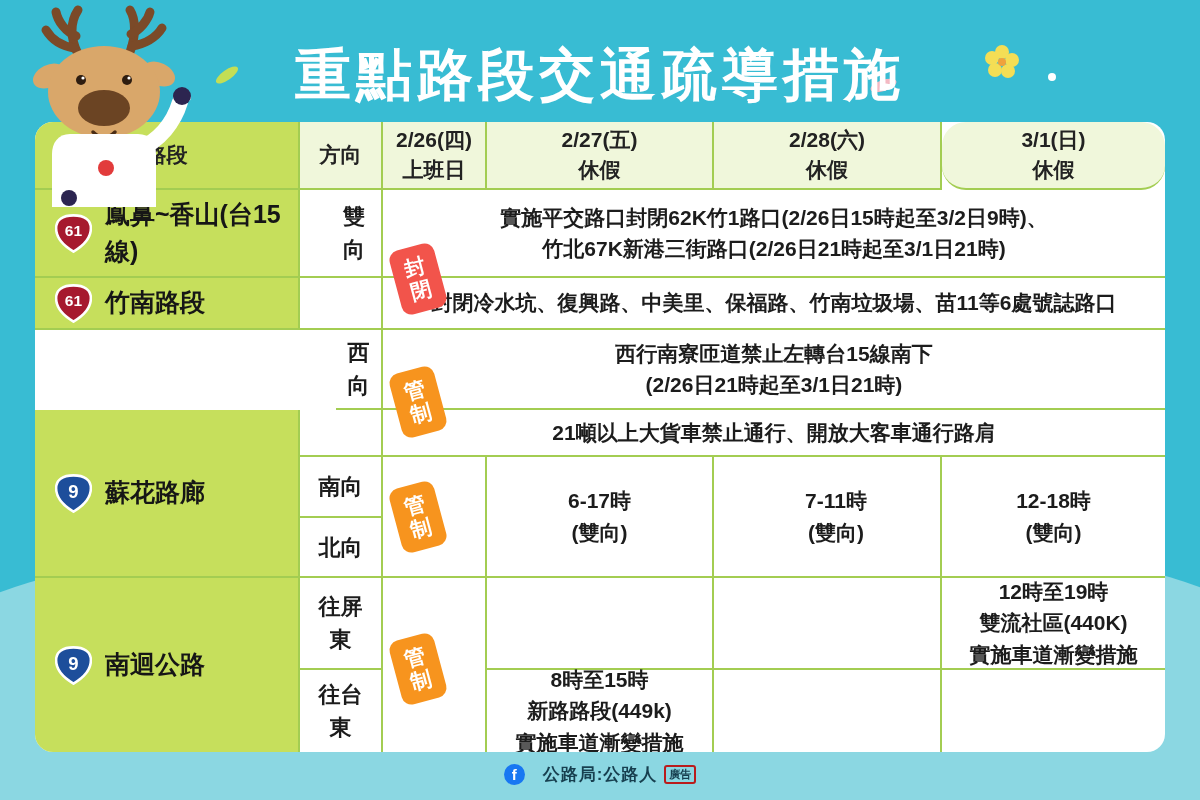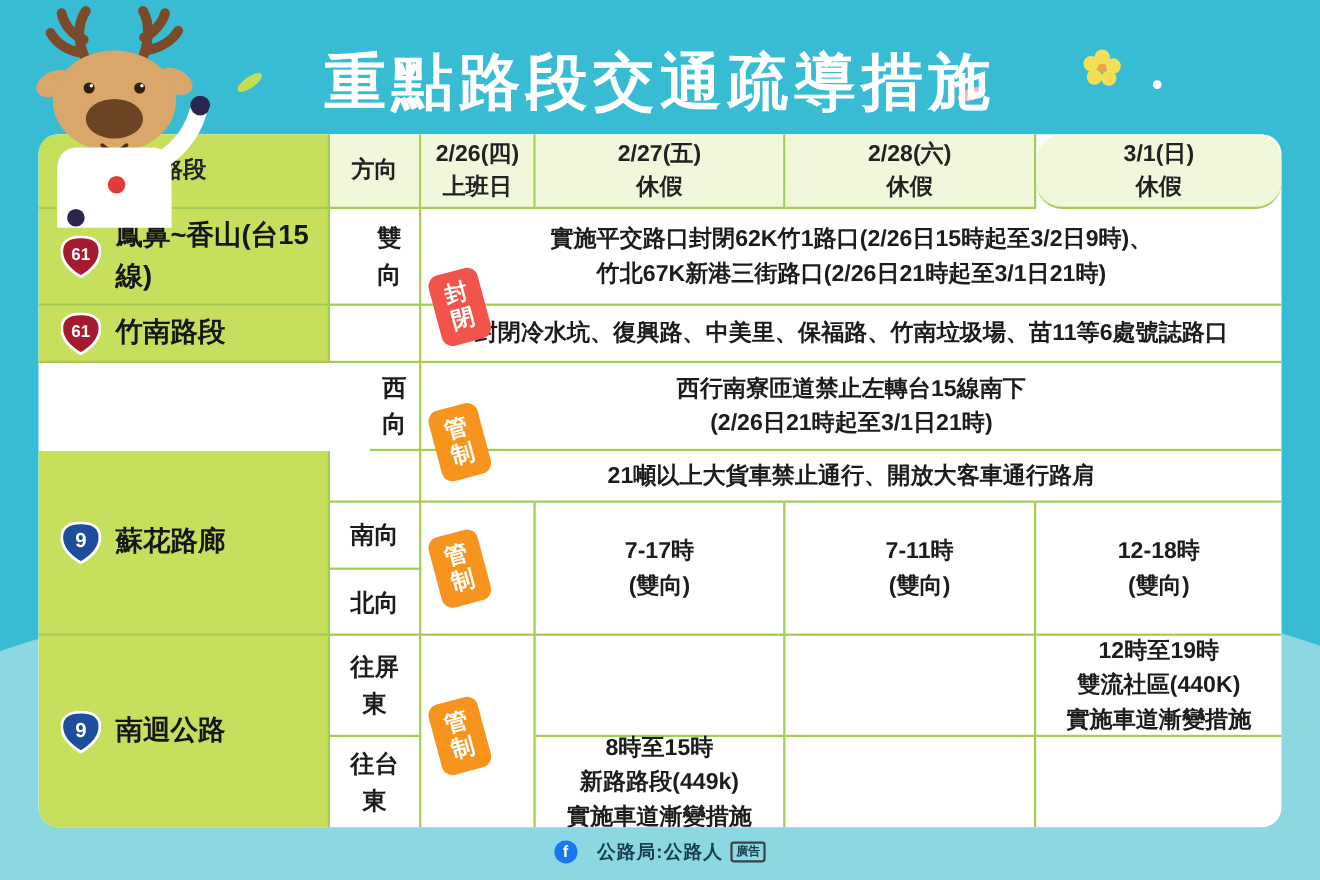--- a/index.html
+++ b/index.html
@@ -65,21 +65,21 @@
     position:absolute;left:0;right:0;top:763px;z-index:4;
     display:flex;justify-content:center;align-items:center;gap:7px;
   }
   .fb{
     width:21px;height:21px;border-radius:50%;background:#1877F2;color:#fff;
     display:flex;align-items:center;justify-content:center;
     font-size:15px;font-weight:700;
   }
   .ftext{font-size:17px;font-weight:700;color:#173F4F;letter-spacing:1px;margin-left:11px;}
   .ad{
-    font-size:11px;font-weight:700;color:#173F4F;border:2px solid #404040;
+    font-size:11px;font-weight:700;color:#173F4F;border:2px solid #b91c1c;
     border-radius:3px;padding:0 3px;line-height:15px;
   }
 </style>
 </head>
 <body>
 
 <div class="blob left"></div>
 <div class="blob right"></div>
 <div class="blob band"></div>
 
@@ -150,21 +150,21 @@
   <div class="c dir noB" style="grid-area:9/2/10/3;">往台東</div>
 
   <div class="c noR" style="grid-area:2/3/3/7;">實施平交路口封閉62K竹1路口(2/26日15時起至3/2日9時)、
 竹北67K新港三街路口(2/26日21時起至3/1日21時)</div>
   <div class="c noR" style="grid-area:3/3/4/7;">封閉冷水坑、復興路、中美里、保福路、竹南垃圾場、苗11等6處號誌路口</div>
   <div class="c noR" style="grid-area:4/3/5/7;">西行南寮匝道禁止左轉台15線南下
 (2/26日21時起至3/1日21時)</div>
   <div class="c noR" style="grid-area:5/3/6/7;">21噸以上大貨車禁止通行、開放大客車通行路肩</div>
 
   <div class="c" style="grid-area:6/3/8/4;"></div>
-  <div class="c" style="grid-area:6/4/8/5;">7-17時
+  <div class="c" style="grid-area:6/4/8/5;">6-17時
 (雙向)</div>
   <div class="c" style="grid-area:6/5/8/6;padding-left:28px;">7-11時
 (雙向)</div>
   <div class="c noR" style="grid-area:6/6/8/7;">12-18時
 (雙向)</div>
 
   <div class="c noB" style="grid-area:8/3/10/4;"></div>
   <div class="c" style="grid-area:8/4/9/5;"></div>
   <div class="c" style="grid-area:8/5/9/6;"></div>
   <div class="c noR" style="grid-area:8/6/9/7;text-align:center;">12時至19時

